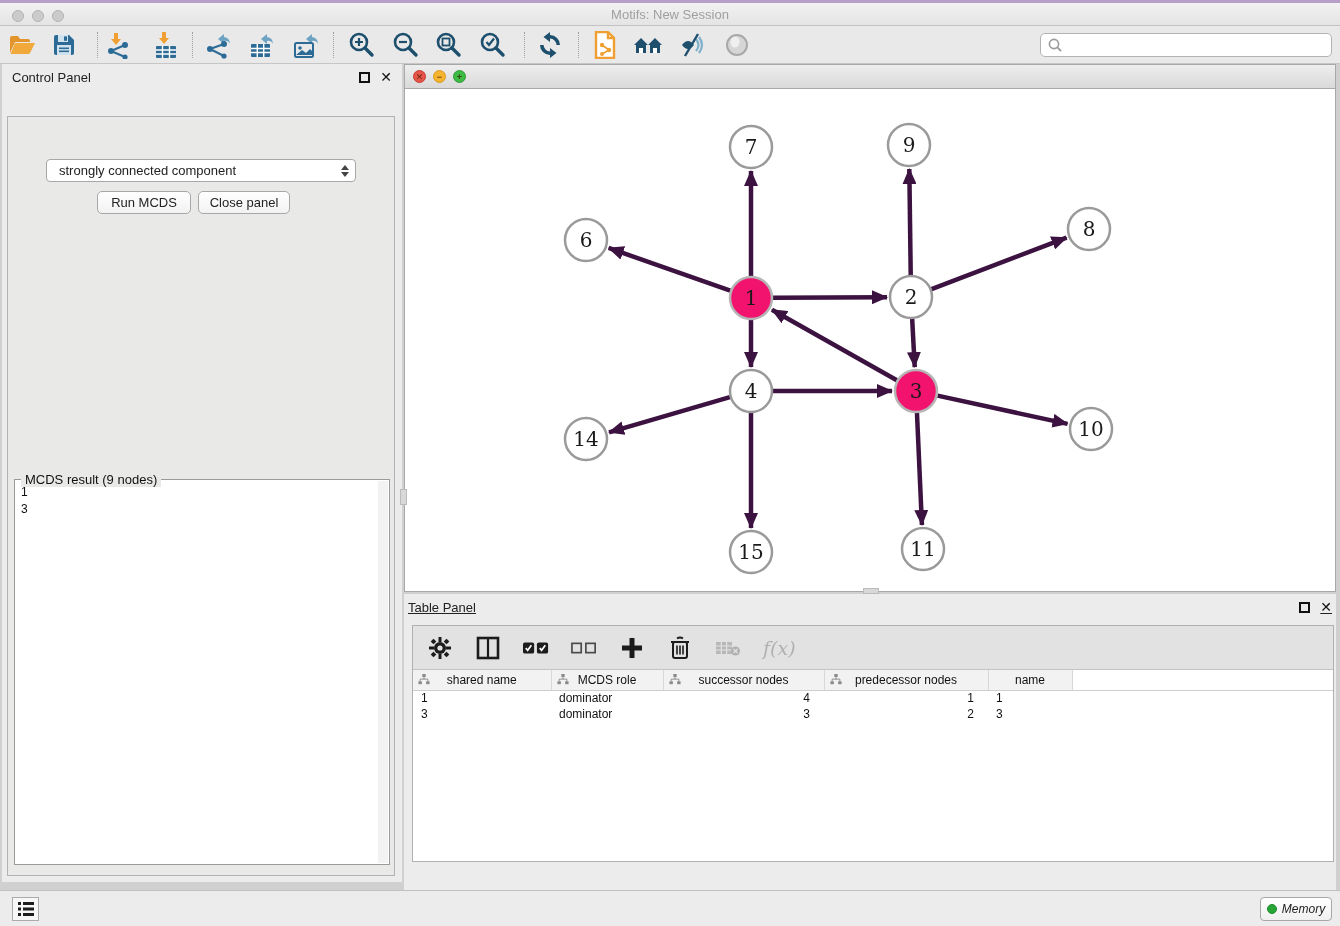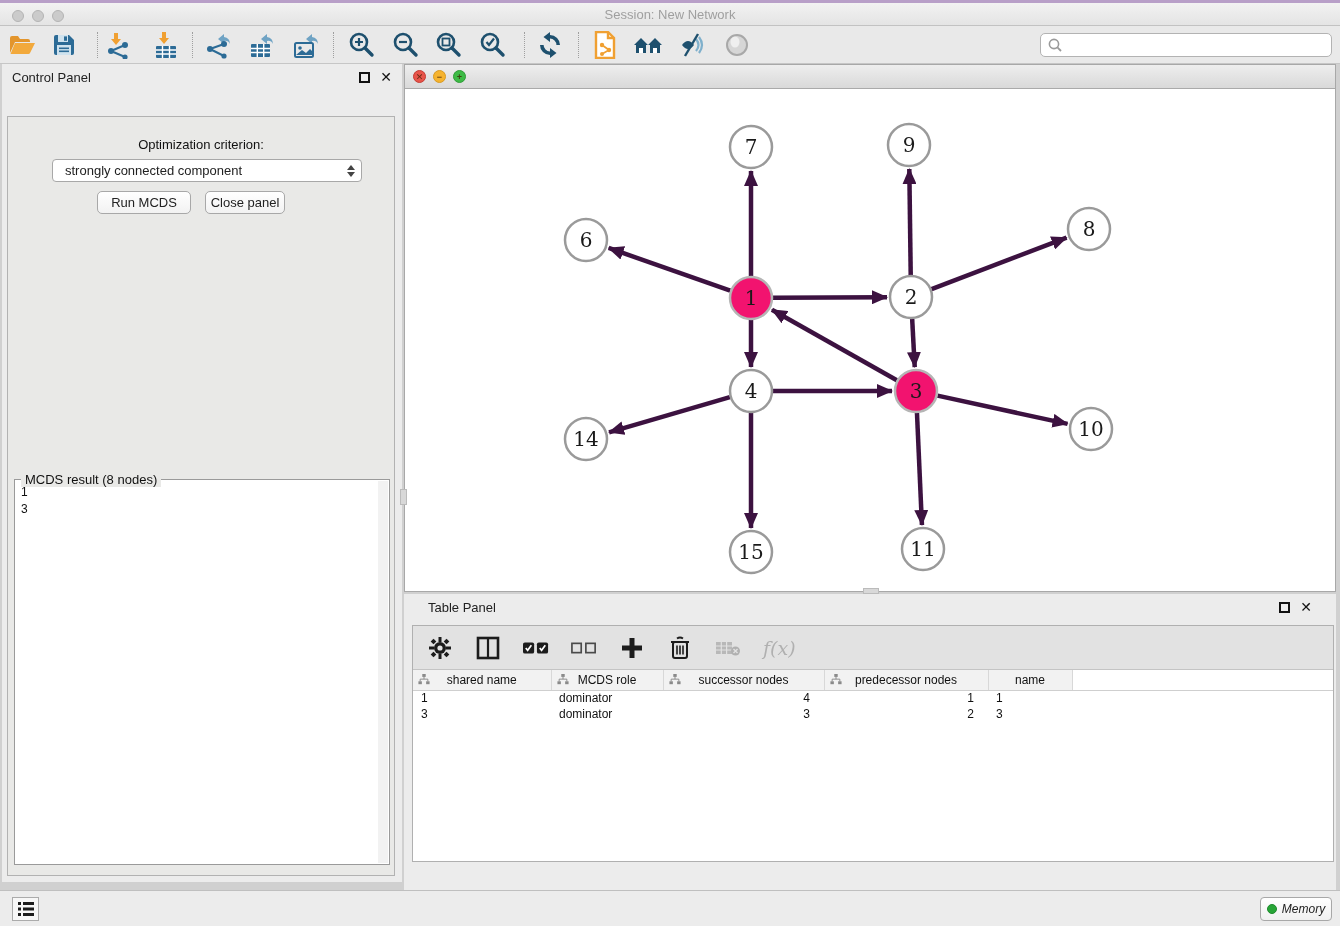--- a/index.html
+++ b/index.html
@@ -34,21 +34,21 @@
   .cp-tabs{position:absolute;left:0;top:30px;width:100%;display:flex;justify-content:center;z-index:2;}
   .tab{border:1px solid #a9a9a9;background:#fff;padding:3px 14px;font-size:13px;
     border-right:none;}
   .tab:first-child{border-radius:5px 0 0 0;}
   .tab:last-child{border-right:1px solid #a9a9a9;border-radius:0 5px 5px 0;}
   .tab.active{background:#d9d9d9;color:#c2c2c2;border-bottom-color:#d9d9d9;}
   .cp-body{position:absolute;left:5px;top:52px;width:388px;height:760px;
     background:#e9e9e7;border:1px solid #b2b2b2;}
   .opt-label{position:absolute;left:0;top:20px;width:100%;text-align:center;font-size:13px;color:#111;}
   .dropdown{position:absolute;left:38px;top:42px;width:310px;height:23px;background:#fff;
-    border:1px solid #a8a8a8;border-radius:4px;display:flex;align-items:center;padding-left:12px;font-size:13px;margin-left:6px;}
+    border:1px solid #a8a8a8;border-radius:4px;display:flex;align-items:center;padding-left:12px;font-size:13px;}
   .dd-stepper{margin-left:auto;width:20px;height:100%;display:flex;flex-direction:column;
     align-items:center;justify-content:center;gap:2px;}
   .arr-up{width:0;height:0;border-left:4px solid transparent;border-right:4px solid transparent;border-bottom:5px solid #444;}
   .arr-dn{width:0;height:0;border-left:4px solid transparent;border-right:4px solid transparent;border-top:5px solid #444;}
   .cp-btn{position:absolute;top:74px;height:23px;background:linear-gradient(#ffffff,#f2f2f2);
     border:1px solid #a8a8a8;border-radius:5px;font-size:13px;display:flex;align-items:center;justify-content:center;}
   .mcds-fieldset{position:absolute;left:6px;top:362px;width:376px;height:386px;
     border:1px solid #9a9a9a;background:#fff;}
   .mcds-legend{position:absolute;left:6px;top:-8px;background:#e9e9e7;padding:0 4px;font-size:13px;color:#111;}
   .mcds-text{position:absolute;left:2px;top:4px;right:12px;bottom:2px;font-size:12px;color:#111;
@@ -64,21 +64,21 @@
     font-size:9px;font-weight:bold;color:rgba(60,30,0,.75);}
   .nl-close{background:#e8544a;border:1px solid #c43b34;}
   .nl-min{background:#f6b32e;border:1px solid #d79a22;}
   .nl-max{background:#3dbb45;border:1px solid #2f9b38;}
   .net-title{width:100%;text-align:center;font-size:13px;color:#111;}
   .net-canvas{position:relative;width:100%;height:502px;background:#fff;}
   .grip-v{position:absolute;left:-5px;top:424px;width:7px;height:16px;background:#d8d8d8;border:1px solid #bbb;}
   .grip-h{position:absolute;left:458px;bottom:-3px;width:16px;height:6px;background:#d8d8d8;border:1px solid #bbb;}
   
   .table-panel{position:absolute;left:404px;top:594px;width:932px;height:296px;background:#ececec;}
-  .tp-header{height:26px;display:flex;align-items:center;padding:0 24px;}
+  .tp-header{height:26px;display:flex;align-items:center;padding:0 4px;text-decoration:underline;}
   .tp-body{position:absolute;left:8px;top:31px;width:922px;height:237px;background:#fff;border:1px solid #b0b0b0;}
   .tp-toolbar{height:44px;background:#e2e2e2;border-bottom:1px solid #c4c4c4;
     display:flex;align-items:center;padding-left:14px;gap:22px;}
   .tp-ticon{width:26px;height:26px;display:flex;align-items:center;justify-content:center;}
   .fx{font-family:"DejaVu Serif",serif;font-style:italic;font-size:19px;color:#b0b0b0;}
   .grid-table{width:100%;border-collapse:collapse;table-layout:fixed;font-size:12px;}
   .grid-table th{background:#f2f2f2;border-right:1px solid #d8d8d8;border-bottom:1px solid #cfcfcf;
     font-weight:normal;height:20px;position:relative;text-align:center;color:#111;}
   .grid-table th .hicon{position:absolute;left:5px;top:4px;}
   .grid-table td{height:16px;padding:0 8px;color:#111;white-space:nowrap;overflow:hidden;}
@@ -98,21 +98,21 @@
 </style>
 </head>
 <body>
 
 <div class="titlebar">
   <div class="tl-lights">
     <span class="tl-light"></span>
     <span class="tl-light"></span>
     <span class="tl-light"></span>
   </div>
-  <div class="tb-title">Session: New Network</div>
+  <div class="tb-title">Motifs: New Session</div>
 </div>
 
 <div class="toolbar">
   <div class="ticon" style="left:5px">
     <svg width="28" height="24" viewBox="0 0 28 24">
         <path d="M2 20 L2 5 Q2 3 4 3 L10 3 L12 6 L20 6 Q22 6 22 8 L22 9 L7 9 Z" fill="#e3952c"></path>
         <path d="M7 10 L27 10 L22 20 Q21.6 21 20.5 21 L2.5 21 Z" fill="#f2a93c"></path>
       </svg>
   </div>
   <div class="ticon" style="left:47px">
@@ -252,36 +252,35 @@
 
 <div class="control-panel">
   <div class="cp-header">
     <span class="name">Control Panel</span>
     <span class="panel-btns">
       <span class="float-ico"></span>
       <span class="close-ico">✕</span>
     </span>
   </div>
   <div class="cp-body">
-    <div class="opt-label">Optimization criterion:</div>
     <div class="dropdown">
       <span>strongly connected component</span>
       <span class="dd-stepper">
           <span class="arr-up"></span>
           <span class="arr-dn"></span>
         </span>
     </div>
     <div class="cp-btn" style="left:89px;width:94px">
       <span>Run MCDS</span>
     </div>
-    <div class="cp-btn" style="left:197px;width:80px">
+    <div class="cp-btn" style="left:190px;width:92px">
       <span>Close panel</span>
     </div>
     <div class="mcds-fieldset">
-      <div class="mcds-legend">MCDS result (8 nodes)</div>
+      <div class="mcds-legend">MCDS result (9 nodes)</div>
       <div class="mcds-text" id="mcds-result">1
 3</div>
       <div class="mcds-scroll"></div>
     </div>
   </div>
 </div>
 
 <div class="net-window">
   <div class="net-titlebar">
     <div class="net-lights">

